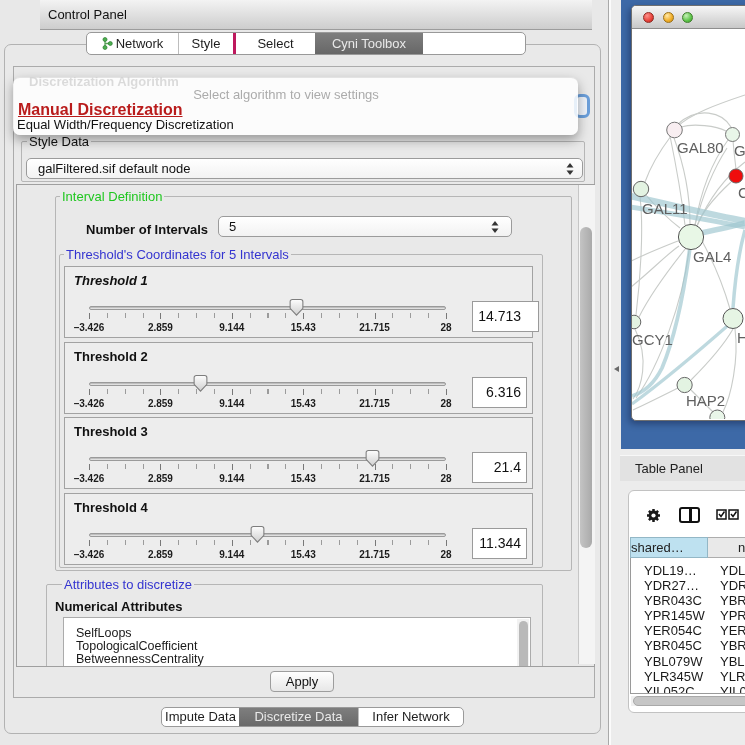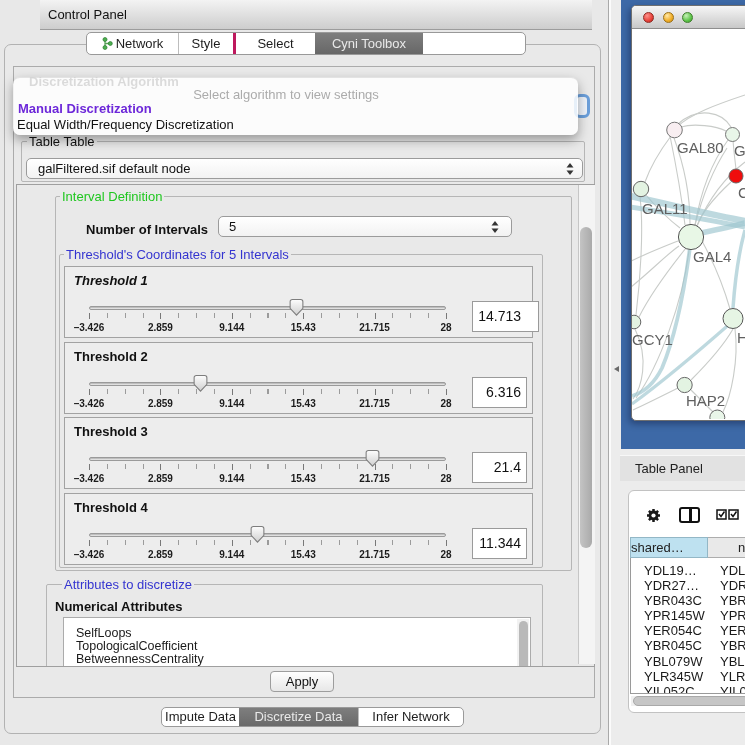--- a/index.html
+++ b/index.html
@@ -30,21 +30,21 @@
 
   <div class="ab" style="left:4px;top:44px;width:595px;height:688px;background:#e9e9e9;border:1px solid #b2b2b2;border-radius:7px;"></div>
 
   <div class="ab" style="left:13px;top:66px;width:580px;height:630px;background:#e9e9e9;border:1px solid #ababab;"></div>
 
   <div class="ab" style="left:29px;top:74px;font-size:13px;font-weight:bold;color:#1a1a1a;">Discretization Algorithm</div>
 
   <div class="ab" style="left:574px;top:94px;width:10px;height:18px;border:3px solid #6b9fda;border-radius:6px;background:#eef3fa;"></div>
 
   <div class="ab fs" style="left:21px;top:141px;width:562px;height:39px;">
-    <span class="fslab" style="left:5px;color:#111;">Table Table</span>
+    <span class="fslab" style="left:5px;color:#111;">Style Data</span>
   </div>
   <div class="ab combo" style="left:26px;top:150px;width:555px;height:19px;line-height:19px;margin-top:8px;">
     <span style="padding-left:11px;">galFiltered.sif default node</span>
     <svg class="ab" style="right:8px;top:4px;" width="8" height="12" viewBox="0 0 8 12">
           <path d="M4,0 L7.5,4.5 L0.5,4.5 Z" fill="#333"></path>
           <path d="M4,12 L7.5,7.5 L0.5,7.5 Z" fill="#333"></path>
         </svg>
   </div>
 
   <div class="ab" style="left:16px;top:184px;width:577px;height:481px;border:1px solid #9f9f9f;background:#e9e9e9;overflow:hidden;">
@@ -184,21 +184,21 @@
             <circle cx="8.3" cy="6.5" r="2" fill="#4caf50" stroke="#2e7d32" stroke-width=".7"></circle>
           </svg>Network</div>
     <div class="seg" style="width:55px;line-height:21px;border-left:1px solid #bdbdbd;">Style</div>
     <div class="seg" style="width:82px;line-height:21px;border-left:3px solid #be185d;">Select</div>
     <div class="seg" style="width:108px;line-height:21px;background:linear-gradient(#7e7e7e,#676767);color:#e9e9e9;">Cyni Toolbox</div>
     <div class="seg" style="width:120px;line-height:21px;border-left:1px solid #bdbdbd;">jActiveMNodules</div>
   </div>
 
   <div class="ab" style="left:13px;top:77px;width:565px;height:58px;background:rgba(255,255,255,0.84);border-radius:7px;box-shadow:0 5px 12px rgba(0,0,0,0.35);border-top:1px solid rgba(210,210,210,0.6);box-sizing:border-box;">
     <div class="ab" style="left:0;top:9px;width:546px;text-align:center;font-size:13px;color:#ababab;">Select algorithm to view settings</div>
-    <div class="ab" style="left:5px;top:23px;font-size:13px;font-weight:bold;color:#6d28d9;">Manual Discretization</div>
+    <div class="ab" style="left:5px;top:23px;font-size:16px;font-weight:bold;color:#b91c1c;text-decoration:underline;">Manual Discretization</div>
     <div class="ab" style="left:4px;top:39px;font-size:13px;color:#111;">Equal Width/Frequency Discretization</div>
   </div>
 </div>
 
 <div class="ab" style="left:609px;top:0;width:12px;height:745px;background:#ececec;border-left:2px solid #fbfbfb;"></div>
 <div class="ab" style="left:621px;top:0;width:124px;height:449px;background:#3d69a7;"></div>
 
 <svg class="ab" style="left:613px;top:365px;" width="7" height="8" viewBox="0 0 7 8">
       <path d="M1,4 L6,1 L6,7 Z" fill="#6a6a6a"></path>
     </svg>

